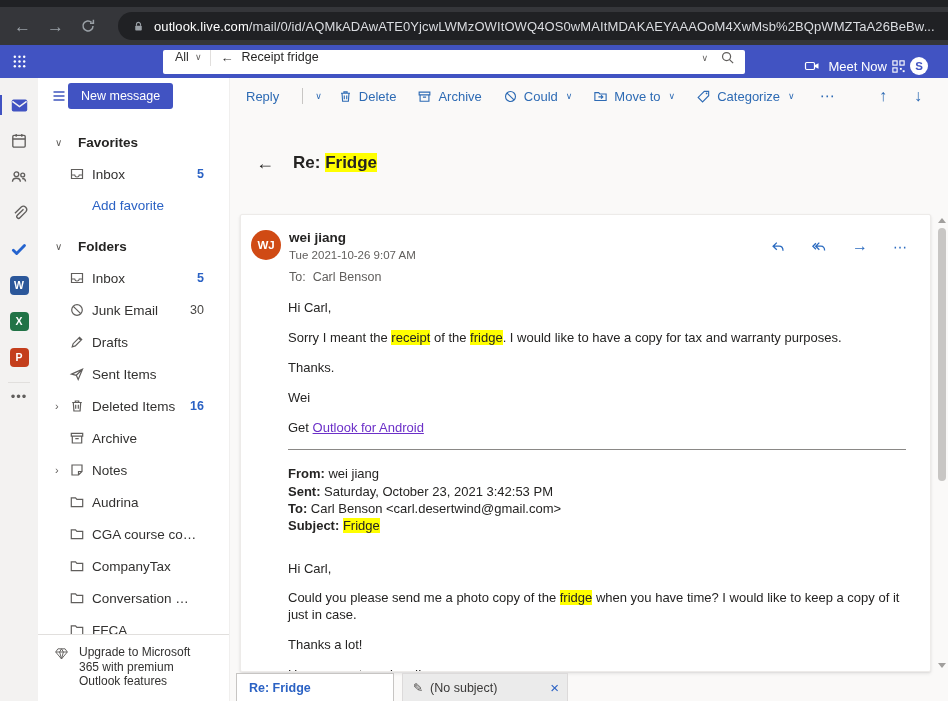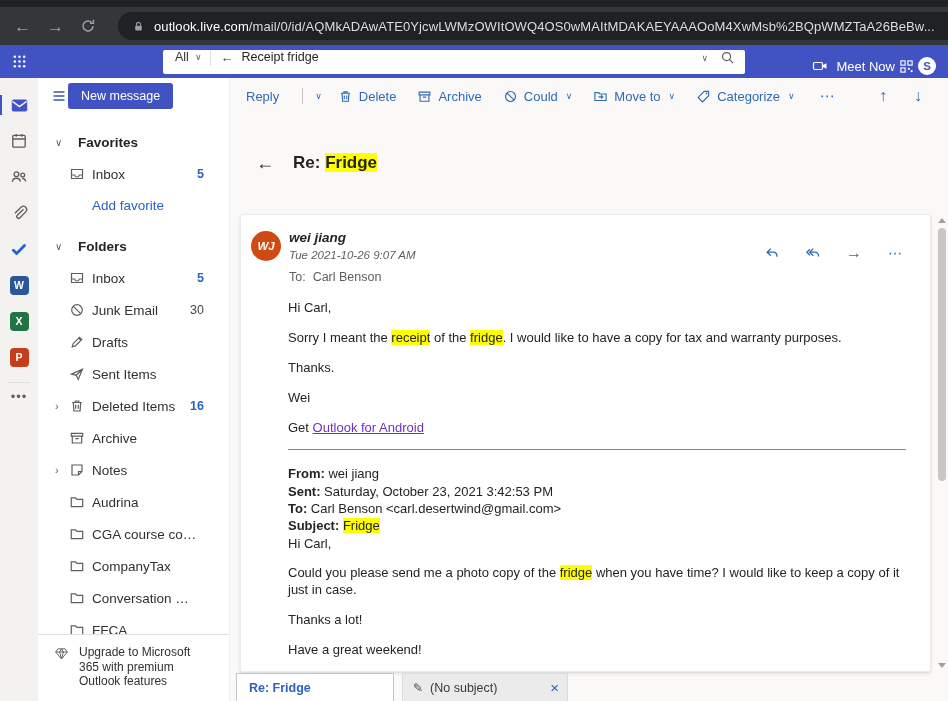--- a/index.html
+++ b/index.html
@@ -24,21 +24,21 @@
   .waffle { width:38px; display:flex; justify-content:center; cursor:pointer; color:#fff; }
   .searchbox { position:absolute; left:163px; top:5px; width:582px; height:24px; background:#fff; border-radius:2px;
                display:flex; align-items:flex-start; font-size:12.5px; color:#323130; }
   .scope { display:flex; align-items:center; gap:6px; padding:0 8px 0 12px; cursor:pointer; }
   .scope .chev { font-size:9px; color:#605e5c; }
   .sb-div { width:1px; height:16px; background:#e1dfdd; }
   .sb-back { padding:0 8px 0 10px; color:#323130; cursor:pointer; font-size:13px; }
   .sb-input { flex:1; border:none; outline:none; font-family:inherit; font-size:12.5px; color:#252423; background:transparent; }
   .sb-right { display:flex; align-items:center; gap:12px; padding-right:10px; color:#605e5c; }
   .sb-right .chev { font-size:9px; cursor:pointer; }
-  .hdr-right { position:absolute; right:12px; top:0; height:42px; display:flex; align-items:center; gap:4px; color:#fff; }
+  .hdr-right { position:absolute; right:20px; top:0; height:42px; display:flex; align-items:center; gap:4px; color:#fff; }
   .meetnow { display:flex; align-items:center; gap:8px; font-size:13px; cursor:pointer; }
   .skype { width:18px; height:18px; border-radius:50%; background:#fff; color:#4153c2; font-size:11.5px; font-weight:bold;
            display:flex; align-items:center; justify-content:center; cursor:pointer; }
 
   
   .main { display:flex; height:623px; }
 
   
   .rail { width:38px; background:#f3f2f1; display:flex; flex-direction:column; align-items:center; padding-top:10px; }
   .rail-item { width:38px; height:34px; display:flex; align-items:center; justify-content:center; color:#605e5c;
@@ -85,36 +85,36 @@
 
   .subjrow { height:46px; display:flex; align-items:center; gap:19px; padding-left:26px; flex:none; }
   .subj-back { font-size:18px; color:#252423; cursor:pointer; }
   .subject { font-size:17px; font-weight:bold; color:#252423; }
   .hl { background:#ffff00; }
 
   .mailarea { flex:1; position:relative; min-height:0; }
   .card { position:absolute; left:10px; right:17px; top:2px; bottom:29px; background:#fff;
           border:1px solid #edebe9; border-radius:2px; overflow:hidden;
           box-shadow:0 1px 2px rgba(0,0,0,.08), 0 2px 4px rgba(0,0,0,.06); }
-  .msg-head { display:flex; align-items:flex-end; padding:13px 28px 0 10px;font-style:italic; }
+  .msg-head { display:flex; align-items:center; padding:13px 22px 0 10px; }
   .avatar { width:30px; height:30px; border-radius:50%; background:#d04a14; color:#fff; font-size:11.5px; font-weight:bold;
             display:flex; align-items:center; justify-content:center; flex:none; }
   .head-mid { margin-left:8px; flex:1; min-width:0; }
   .sender { font-size:13.5px; font-weight:bold; color:#252423; cursor:pointer; }
   .msgdate { font-size:11.5px; color:#605e5c; margin-top:3px; }
   .head-actions { display:flex; align-items:center; gap:25px; color:#2b6bc0; margin-top:4px; }
   .head-actions .act { cursor:pointer; display:flex; }
   .head-actions .fwd { font-size:16px; line-height:.9; }
   .head-actions .more { font-size:14px; letter-spacing:1px; }
   .to-line { margin:9px 0 0 48px; font-size:12.5px; color:#605e5c; }
   .msg-body { padding:16px 24px 0 47px; font-size:13px; color:#252423; line-height:1.3; }
   .msg-body p { margin-bottom:13px; }
   .msg-body a { color:#6c30c8; cursor:pointer; text-decoration:underline; }
   .rule { border:none; border-top:1px solid #8a8886; margin:3px 0 15px; }
-  .qhead { line-height:1.33; margin-bottom:1px; }
+  .qhead { line-height:1.33; margin-bottom:26px; }
   .qhead b { font-weight:bold; }
 
   
   .scroll { position:absolute; right:0; top:2px; bottom:29px; width:12px; }
   .s-arrow { position:absolute; left:2px; width:0; height:0; border-left:4px solid transparent; border-right:4px solid transparent; }
   .s-up { top:4px; border-bottom:5px solid #a19f9d; }
   .s-dn { bottom:4px; border-top:5px solid #a19f9d; }
   .thumb { position:absolute; left:2px; top:14px; height:253px; width:8px; background:#c8c6c4; border-radius:4px; cursor:pointer; }
 
   

